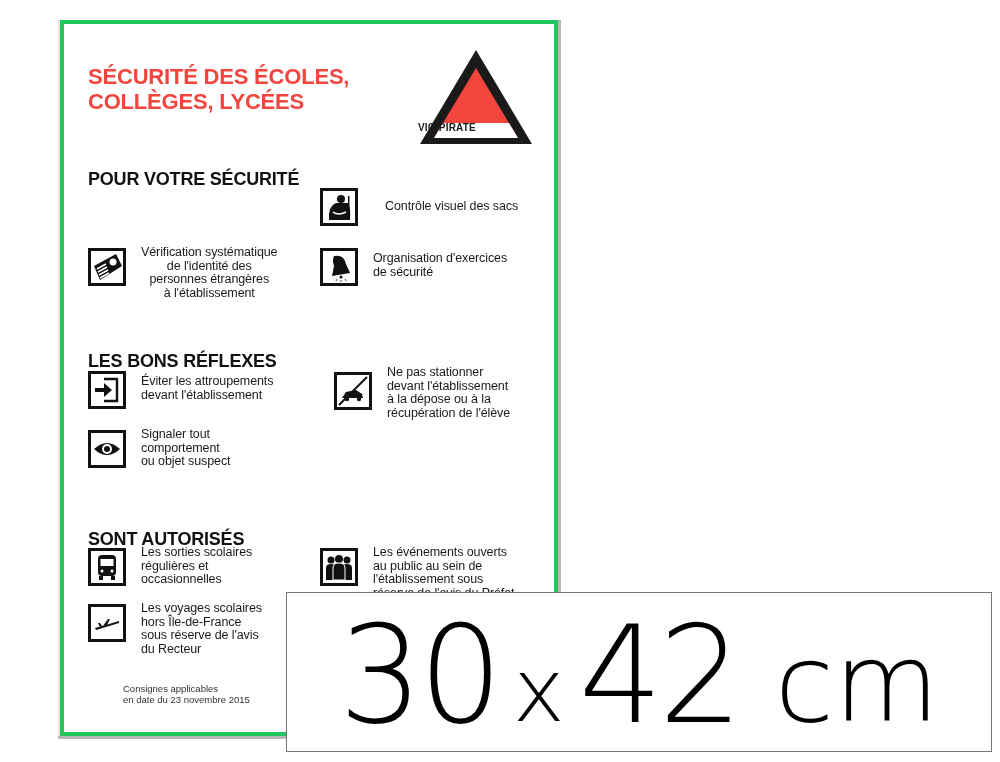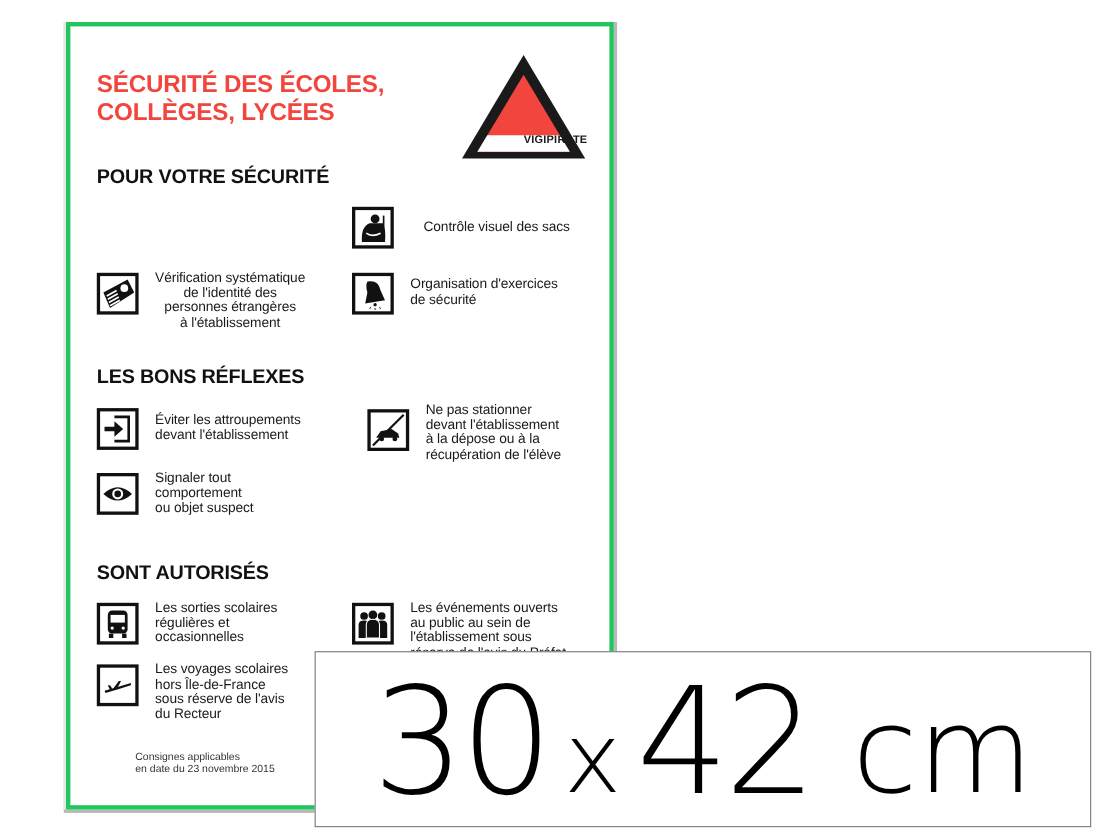--- a/index.html
+++ b/index.html
@@ -18,21 +18,21 @@
 
   .title {
     position: absolute; left: 24px; top: 40px; width: 320px;
     color: #f1453d; font-weight: bold; font-size: 22px; line-height: 25px; letter-spacing: -0.2px;
   }
   .title span { display: block; }
 
   .vigi { position: absolute; left: 354px; top: 24px; width: 116px; height: 100px; }
 
   .section-title {
-    position: absolute; left: 24px; font-weight: bold; font-size: 18px; color: #111; letter-spacing: -0.2px;
+    position: absolute; left: 24px; font-weight: bold; font-size: 18px; color: #111; letter-spacing: -0.2px; margin-top: 19px;
   }
 
   .item { position: absolute; display: flex; align-items: flex-start; }
   .item .icon {
     width: 38px; height: 38px; border: 3px solid #111; background: #fff; flex: 0 0 38px;
     display: flex; align-items: center; justify-content: center; margin-right: 15px; margin-top: 2px;
   }
   .item .icon svg { width: 30px; height: 30px; display: block; }
   .item .text { font-size: 12.5px; line-height: 13.5px; color: #1a1a1a; letter-spacing: -0.1px; }
   .item .text span { display: block; white-space: nowrap; }
@@ -64,21 +64,21 @@
     <span>SÉCURITÉ DES ÉCOLES,</span>
     <span>COLLÈGES, LYCÉES</span>
   </div>
 
   <div class="vigi">
     <svg viewBox="0 0 116 100" width="116" height="100">
       <polygon points="58,2 114,96 2,96" fill="#1a1a1a"></polygon>
       <polygon points="58,20 100,90 16,90" fill="#f1453d"></polygon>
       <polygon points="25,75 91,75 100,90 16,90" fill="#ffffff"></polygon>
     </svg>
-    <div style="position:absolute;left:0;top:74px;width:116px;text-align:right;font-weight:bold;font-size:10px;color:#1a1a1a;letter-spacing:0.2px;">VIGIPIRATE</div>
+    <div style="position:absolute;left:0;top:74px;width:116px;text-align:left;font-weight:bold;font-size:10px;color:#1a1a1a;letter-spacing:0.2px;">VIGIPIRATE</div>
   </div>
 
   <div class="section-title" style="top:126px;">POUR VOTRE SÉCURITÉ</div>
 
 
   <div class="item" style="left:256px;top:162px;gap:12px;">
     <div class="icon">
       <svg viewBox="0 0 30 30">
           <ellipse cx="17" cy="7" rx="4" ry="4" fill="#111"></ellipse>
           <path d="M5 28 Q4 14 12 11 L24 11 Q27 16 26 28 Z" fill="#111"></path>

